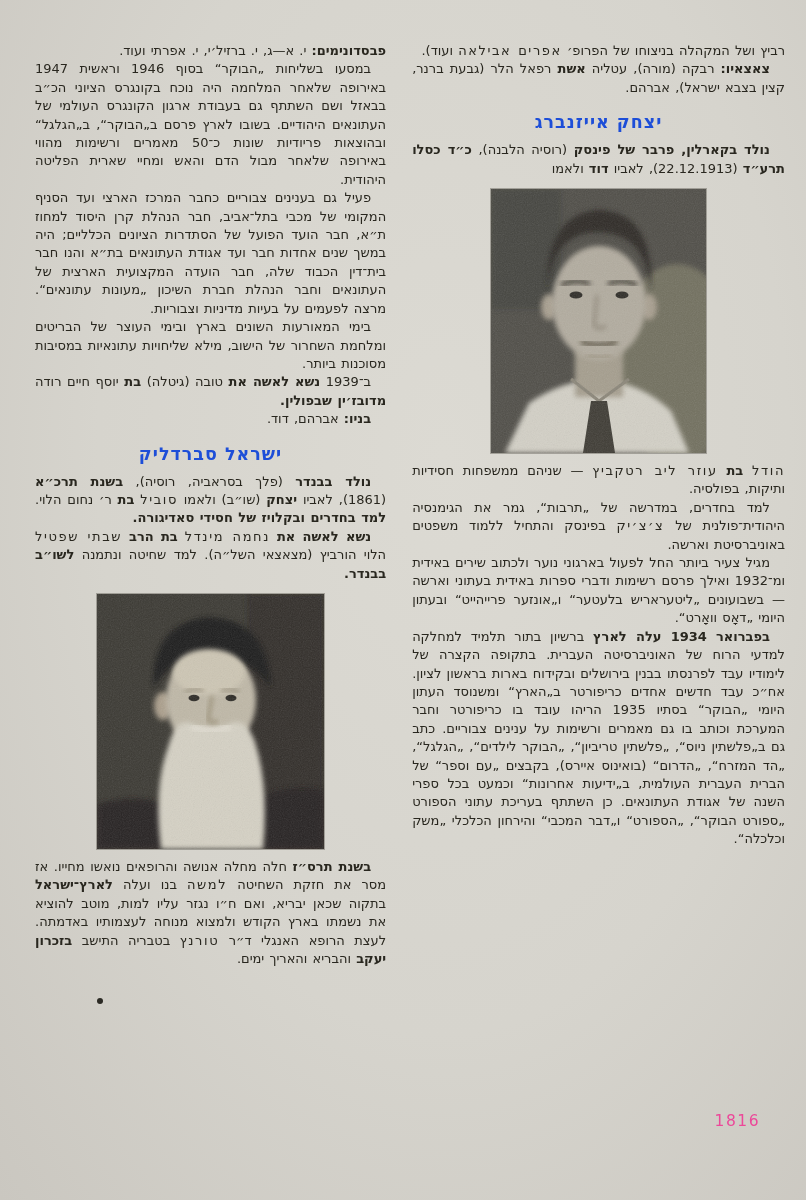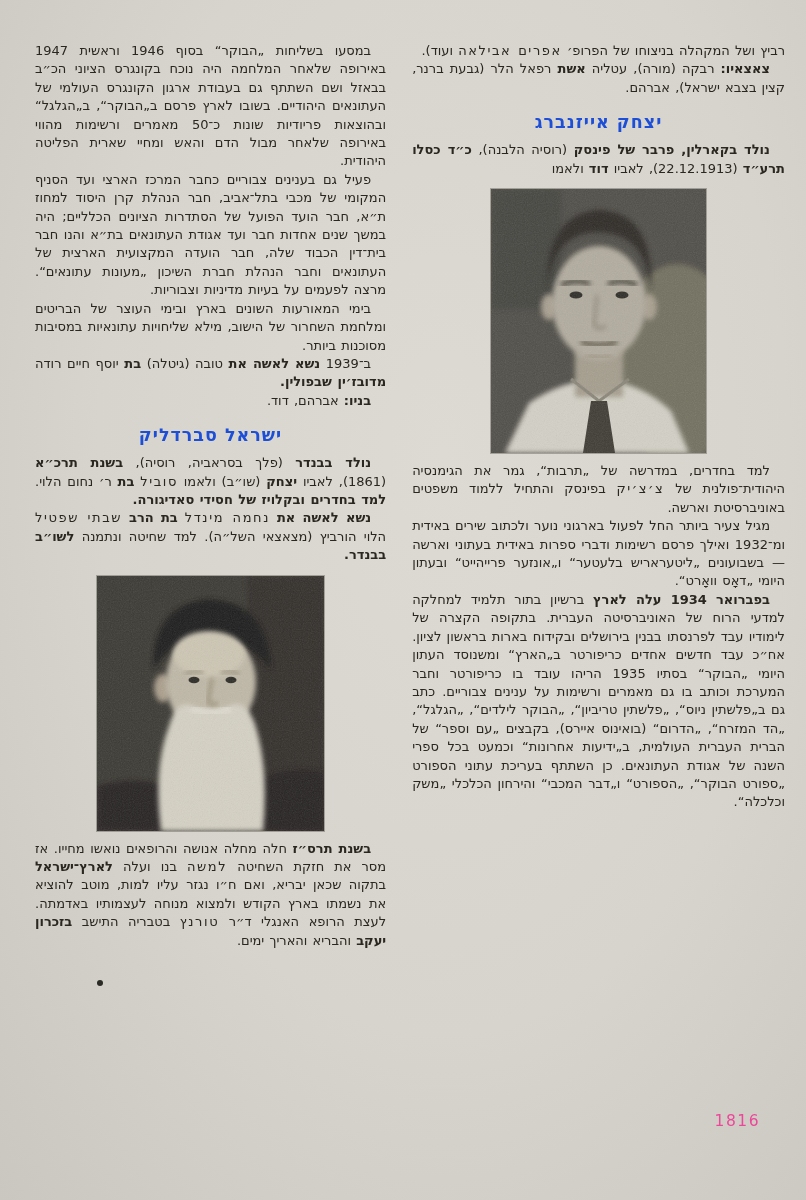--- a/index.html
+++ b/index.html
@@ -70,25 +70,27 @@
     <ellipse cx="85" cy="106" rx="6.5" ry="3.6" fill="#2f2d28"></ellipse>
     <ellipse cx="131" cy="106" rx="6.5" ry="3.6" fill="#2f2d28"></ellipse>
     <path d="M106,106 L103,136 Q108,142 115,137" stroke="#8e8678" stroke-width="3" fill="none" filter="url(#softA)"></path>
     <path d="M90,153 Q108,159 126,153" stroke="#564f3f" stroke-width="4" fill="none" filter="url(#softA)"></path>
     <path d="M96,166 Q108,171 120,166" stroke="#9a927f" stroke-width="3" fill="none" filter="url(#softA)"></path>
     <path d="M80,190 L108,212 M138,190 L108,212" stroke="#8b8679" stroke-width="3" fill="none"></path>
     <path d="M100,212 L116,212 L124,264 L92,264 Z" fill="#3f3c35"></path>
     <rect width="215" height="264" filter="url(#grainA)" opacity="0.16"></rect>
   </svg>
 </figure>
+        <p class="para"><span class="sp">הודל</span><span> </span><span class="b">בת</span><span> </span><span class="sp">עוזר ליב רטקביץ</span><span> — שניהם ממשפחות חסידיות ותיקות, בפולסיה.</span></p>
         <p class="para ind"><span>למד בחדרים, במדרשה של „תרבות“, גמר את הגימנסיה היהודית־פולנית של </span><span class="sp">צ׳צ׳יק</span><span> בפינסק והתחיל ללמוד משפטים באוניברסיטת וארשה.</span></p>
         <p class="para ind"><span>מגיל צעיר ביותר החל לפעול בארגוני נוער ולכתוב שירים באידית ומ־1932 ואילך פרסם רשימות ודברי ספרות באידית בעתוני וארשה — בשבועונים „ליטעראריש בלעטער“ ו„אונזער פרייהייט“ ובעתון היומי „דאָס וואָרט“.</span></p>
         <p class="para ind"><span class="b">בפברואר 1934 עלה לארץ</span><span> ברשיון בתור תלמיד למחלקה למדעי הרוח של האוניברסיטה העברית. בתקופה הקצרה של לימודיו עבד לפרנסתו בבנין בירושלים ובקידוח בארות בראשון לציון. אח״כ עבד חדשים אחדים כריפורטר ב„הארץ“ ומשנוסד העתון היומי „הבוקר“ בסתיו 1935 הריהו עובד בו כריפורטר וחבר המערכת וכותב בו גם מאמרים ורשימות על ענינים צבוריים. כתב גם ב„פלשתין ניוס“, „פלשתין טריביון“, „הבוקר לילדים“, „הגלגל“, „הד המזרח“, „הדרום“ (בואינוס איירס), בקבצים „עם וספר“ של הברית העברית העולמית, ב„ידיעות אחרונות“ וכמעט בכל ספרי השנה של אגודת העתונאים. כן השתתף בעריכת עתוני הספורט „ספורט הבוקר“, „הספורט“ ו„דבר המכבי“ והירחון הכלכלי „משק וכלכלה“.</span></p>
       </div>
     <div class="col col-left">
+        <p class="para"><span class="b">פבסדונימים:</span><span> י. א—ג, י. ברזיל׳י, י. אפרתי ועוד.</span></p>
         <p class="para ind"><span>במסעו בשליחות „הבוקר“ בסוף 1946 וראשית 1947 באירופה שלאחר המלחמה היה נוכח בקונגרס הציוני הכ״ב בבאזל ושם השתתף גם בעבודת ארגון הקונגרס העולמי של העתונאים היהודיים. בשובו לארץ פרסם ב„הבוקר“, ב„הגלגל“ ובהוצאות פריודיות שונות כ־50 מאמרים ורשימות מהווי באירופה שלאחר מבול הדם והאש ומחיי שארית הפליטה היהודית.</span></p>
         <p class="para ind"><span>פעיל גם בענינים צבוריים כחבר המרכז הארצי ועד הסניף המקומי של מכבי בתל־אביב, חבר הנהלת קרן היסוד למחוז ת״א, חבר הועד הפועל של הסתדרות הציונים הכלליים; היה במשך שנים אחדות חבר ועד אגודת העתונאים בת״א והנו חבר בית־דין הכבוד שלה, חבר הועדה המקצועית הארצית של העתונאים וחבר הנהלת חברת השיכון „מעונות עתונאים“. מרצה לפעמים על בעיות מדיניות וצבוריות.</span></p>
         <p class="para ind"><span>בימי המאורעות השונים בארץ ובימי העוצר של הבריטים ומלחמת השחרור של הישוב, מילא שליחויות עתונאיות במסיבות מסוכנות ביותר.</span></p>
         <p class="para ind"><span>ב־1939 </span><span class="b">נשא לאשה את</span><span> טובה (גיטלה) </span><span class="b">בת</span><span> יוסף חיים רודה </span><span class="b">מדובז׳ין שבפולין.</span></p>
         <p class="para ind"><span class="b">בניו:</span><span> אברהם, דוד.</span></p>
         <h2 class="entry-title">ישראל סברדליק</h2>
         <p class="para ind"><span class="b">נולד בבנדר</span><span> (פלך בסראביה, רוסיה), </span><span class="b">בשנת תרכ״א</span><span> (1861), לאביו </span><span class="b">יצחק</span><span> (שו״ב) ולאמו </span><span class="sp">סוביל</span><span> </span><span class="b">בת</span><span> ר׳ נחום הלוי. </span><span class="b">למד בחדרים ובקלויז של חסידי סאדיגורה.</span></p>
         <p class="para ind"><span class="b">נשא לאשה את</span><span> </span><span class="sp">נחמה מינדל</span><span> </span><span class="b">בת הרב</span><span> </span><span class="sp">שבתי שפטיל</span><span> הלוי הורביץ (מצאצאי השל״ה). למד שחיטה ונתמנה </span><span class="b">לשו״ב בבנדר.</span></p>
         <figure class="photo" style="width: 227px; height: 255px;">
   <svg viewBox="0 0 227 255" preserveAspectRatio="none">

